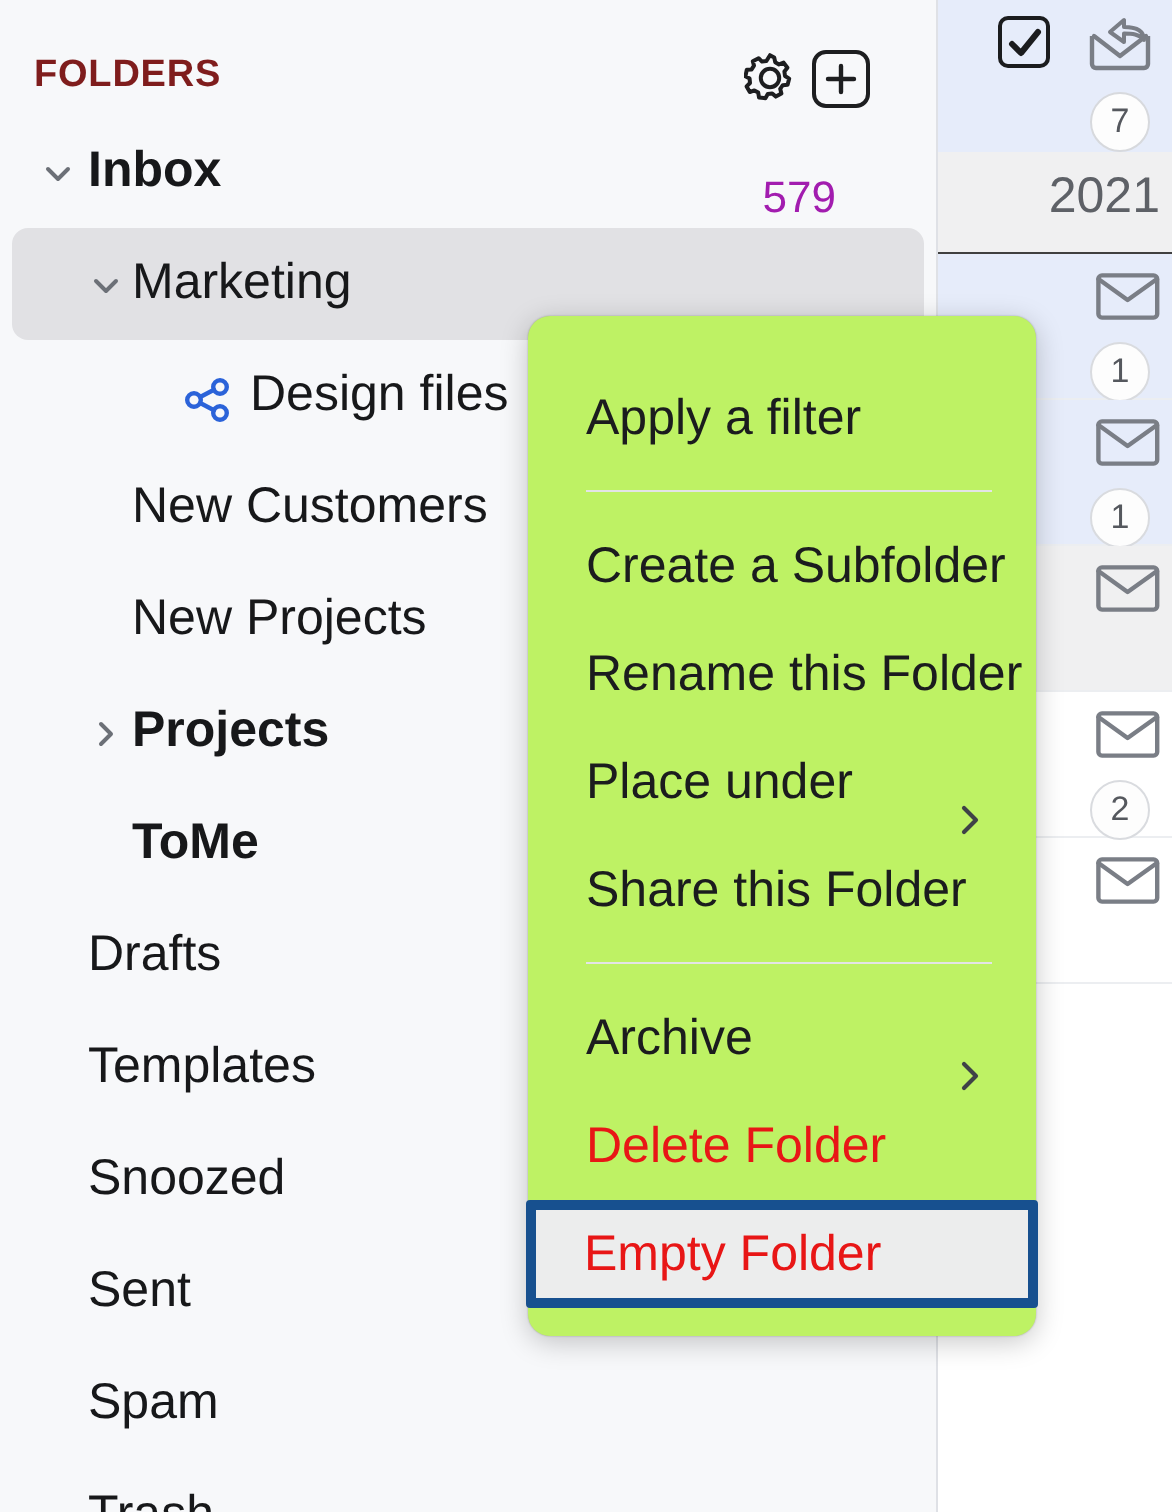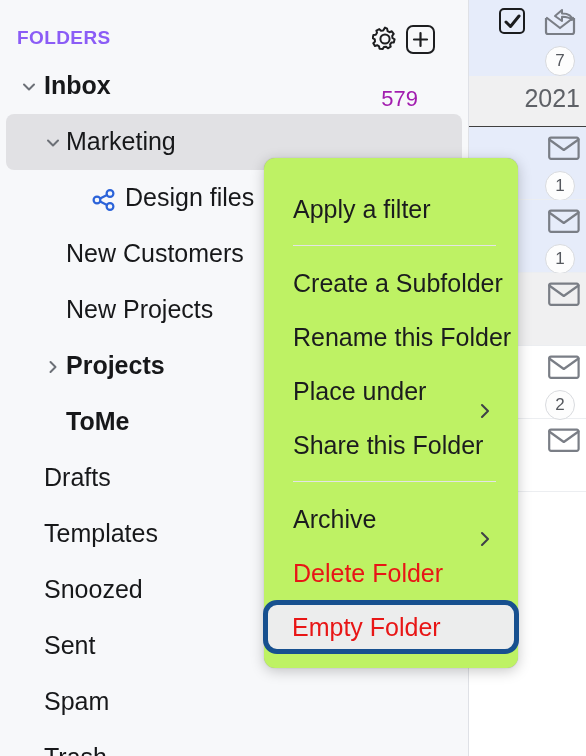--- a/index.html
+++ b/index.html
@@ -110,21 +110,21 @@
     position: relative;
     height: 58px;
   }
   .sb-title {
     position: absolute;
     left: 17px;
     top: 27px;
     font-size: 19px;
     font-weight: bold;
     letter-spacing: 0.4px;
-    color: #8b5cf6;
+    color: #7f1d1d;
   }
   .gear-btn { position: absolute; left: 372px; top: 26px; cursor: pointer; }
   .plus-btn {
     position: absolute;
     left: 406px;
     top: 25px;
     width: 29px;
     height: 29px;
     border: 2px solid #1d1e20;
     border-radius: 7px;
@@ -195,21 +195,21 @@
     top: 19px;
   }
   .menu-sep {
     height: 1px;
     background: #e3e4e6;
     margin: 9px 22px 10px 29px;
   }
   .menu-item.focused {
     background: #eceded;
     border: 5px solid #17508f;
-    border-radius: 14px;
+    border-radius: 2px;
     line-height: 44px;
     padding-left: 24px;
     margin: 0 -1px;
   }
 </style>
 </head>
 <body>
 
 <div id="message-column">
 

